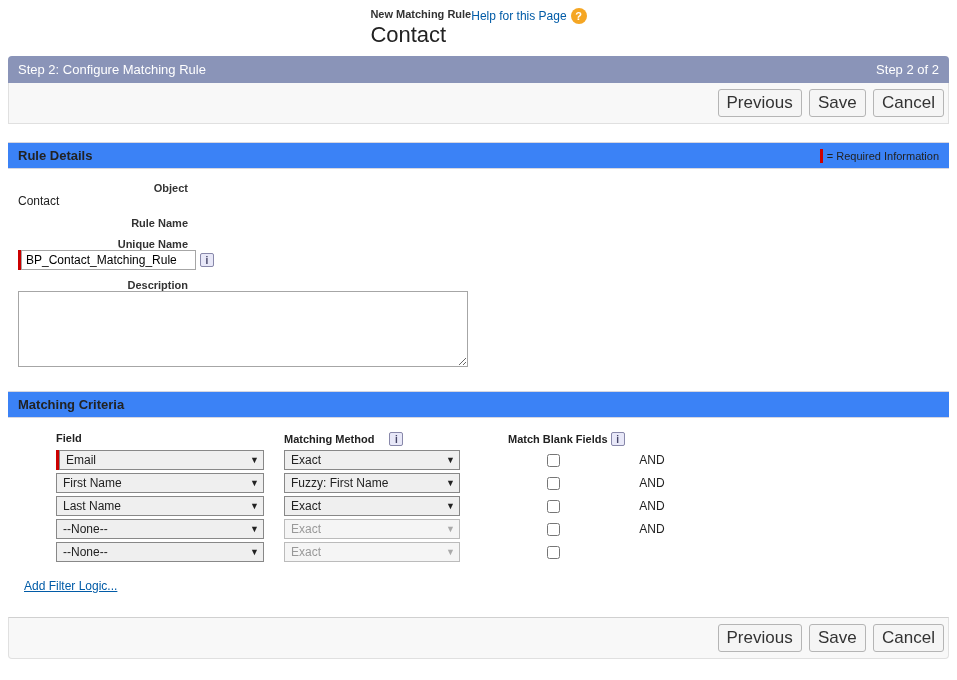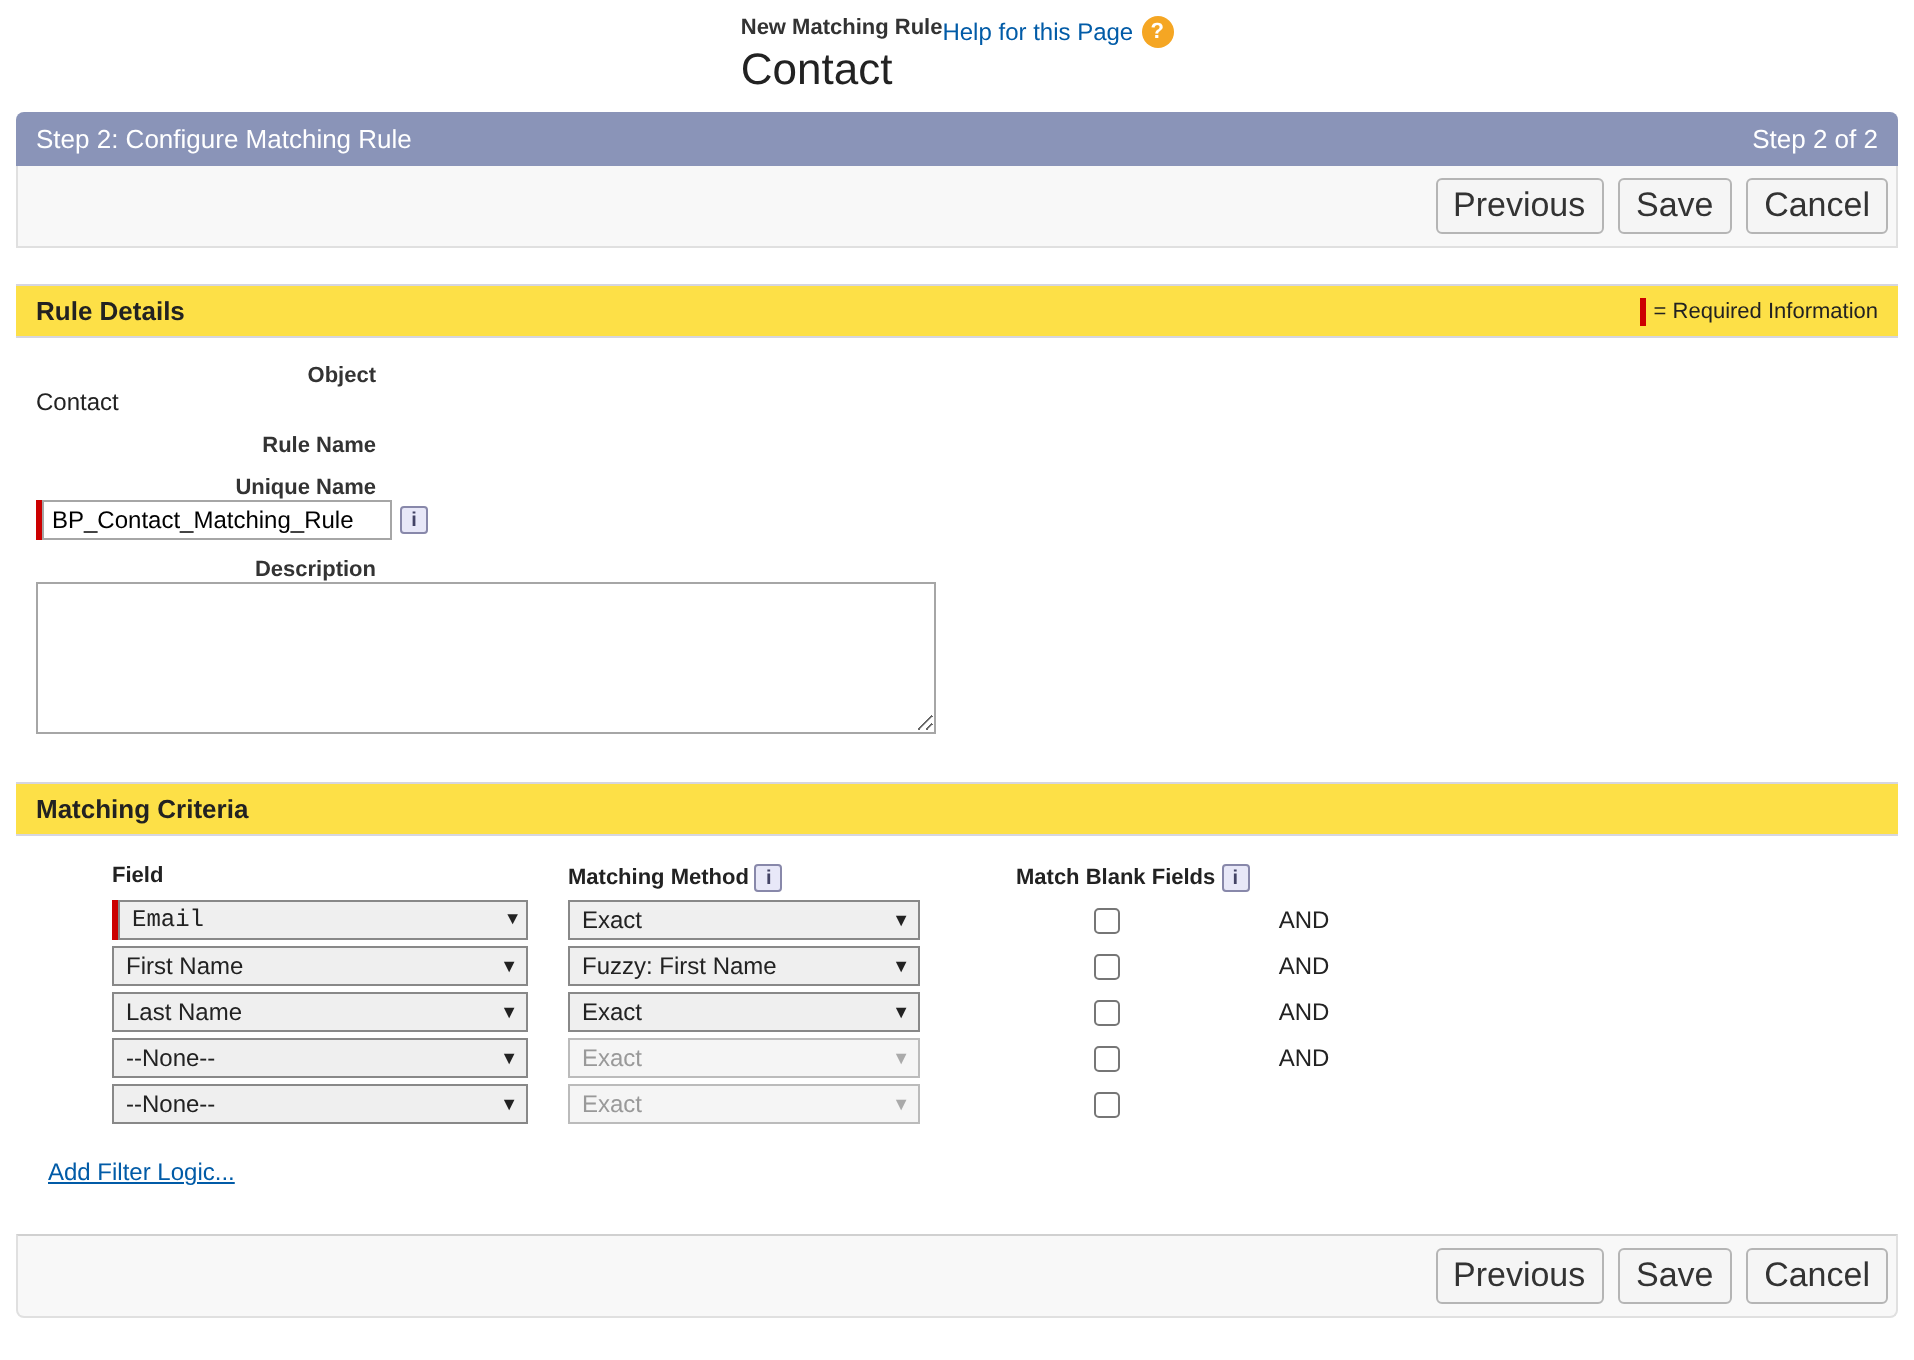--- a/index.html
+++ b/index.html
@@ -29,21 +29,21 @@
   }
   .button-row { text-align: right; padding: 6px 4px; border: 1px solid #e0e0e0; border-top: none; background: #f8f8f8; }
   .button-row.bottom { border: 1px solid #e0e0e0; border-top: 1px solid #d0d0d0; margin-top: 14px; border-radius: 0 0 4px 4px; }
   .btn {
     font: inherit; font-size: 17px; padding: 3px 8px;
     background: #f5f5f5; border: 1px solid #b5b5b5; border-radius: 3px;
     cursor: pointer; margin-left: 4px; color: #333;
   }
   .section-spacer { height: 18px; }
   .section-header {
-    background: #fde047; padding: 5px 10px; font-size: 13px; font-weight: bold;
+    background: #3b82f6; padding: 5px 10px; font-size: 13px; font-weight: bold;
     display: flex; justify-content: space-between; align-items: center;
     border-top: 1px solid #d6d6e0; border-bottom: 1px solid #d6d6e0;
   }
   .req-legend { font-weight: normal; font-size: 11px; display: inline-flex; align-items: center; gap: 4px; }
   .req-bar { display: inline-block; width: 3px; height: 14px; background: #c00; }
   .details-grid { padding: 10px 10px 18px 10px; }
   .details-row { display: flex; align-items: flex-start; margin-bottom: 6px; flex-direction: column; }
   .details-label { width: 180px; text-align: right; padding-right: 10px; font-size: 11px; font-weight: bold; color: #333; padding-top: 3px; }
   .details-value { font-size: 12px; display: flex; align-items: center; gap: 4px; }
   .input-wrap { display: flex; align-items: stretch; }
@@ -59,21 +59,21 @@
   .info-icon {
     display: inline-flex; width: 14px; height: 14px; border: 1px solid #88a;
     background: #e8e8f8; color: #446; font-size: 10px; font-weight: bold;
     align-items: center; justify-content: center; border-radius: 2px; cursor: help;
   }
   .criteria-body { padding: 14px 18px 10px 32px; }
   .criteria-intro { margin-bottom: 28px; font-size: 12px; color: #333; padding-left: 12px; }
   .criteria-table { }
   .criteria-head { display: flex; font-size: 11px; font-weight: bold; margin-bottom: 4px; }
   .col-field { width: 228px; }
-  .col-method { width: 224px; display: flex; align-items: center; gap: 3px; text-align: right; }
+  .col-method { width: 224px; display: flex; align-items: center; gap: 15px; text-align: right; }
   .col-blank { width: 138px; text-align: left; display: flex; align-items: center; gap: 3px; }
   .col-logic { width: 60px; }
   .criteria-row { display: flex; align-items: center; margin-bottom: 3px; }
   .field-select-wrap { width: 228px; display: flex; align-items: stretch; }
   .field-select-wrap .input-req { width: 3px; }
   .dd {
     display: flex; align-items: center; justify-content: space-between;
     border: 1px solid #888; background: #efefef; height: 20px;
     padding: 0 4px 0 6px; font-size: 12px; cursor: pointer; width: 100%;
   }
@@ -165,21 +165,21 @@
         <span>Match Blank Fields</span>
         <span class="info-icon">i</span>
       </div>
       <div class="col-logic"></div>
     </div>
 
     <div id="criteria-rows">
         <div class="criteria-row">
           <div class="field-select-wrap">
             <span class="input-req"></span>
-            <div class="dd" style="width: 205px; font-family: Liberation Mono, monospace;">
+            <div class="dd" style="width: 205px;">
               <span>Email</span>
               <span class="dd-arrow">▼</span>
             </div>
           </div>
           <div class="method-wrap">
             <div class="dd">
               <span>Exact</span>
               <span class="dd-arrow">▼</span>
             </div>
           </div>

